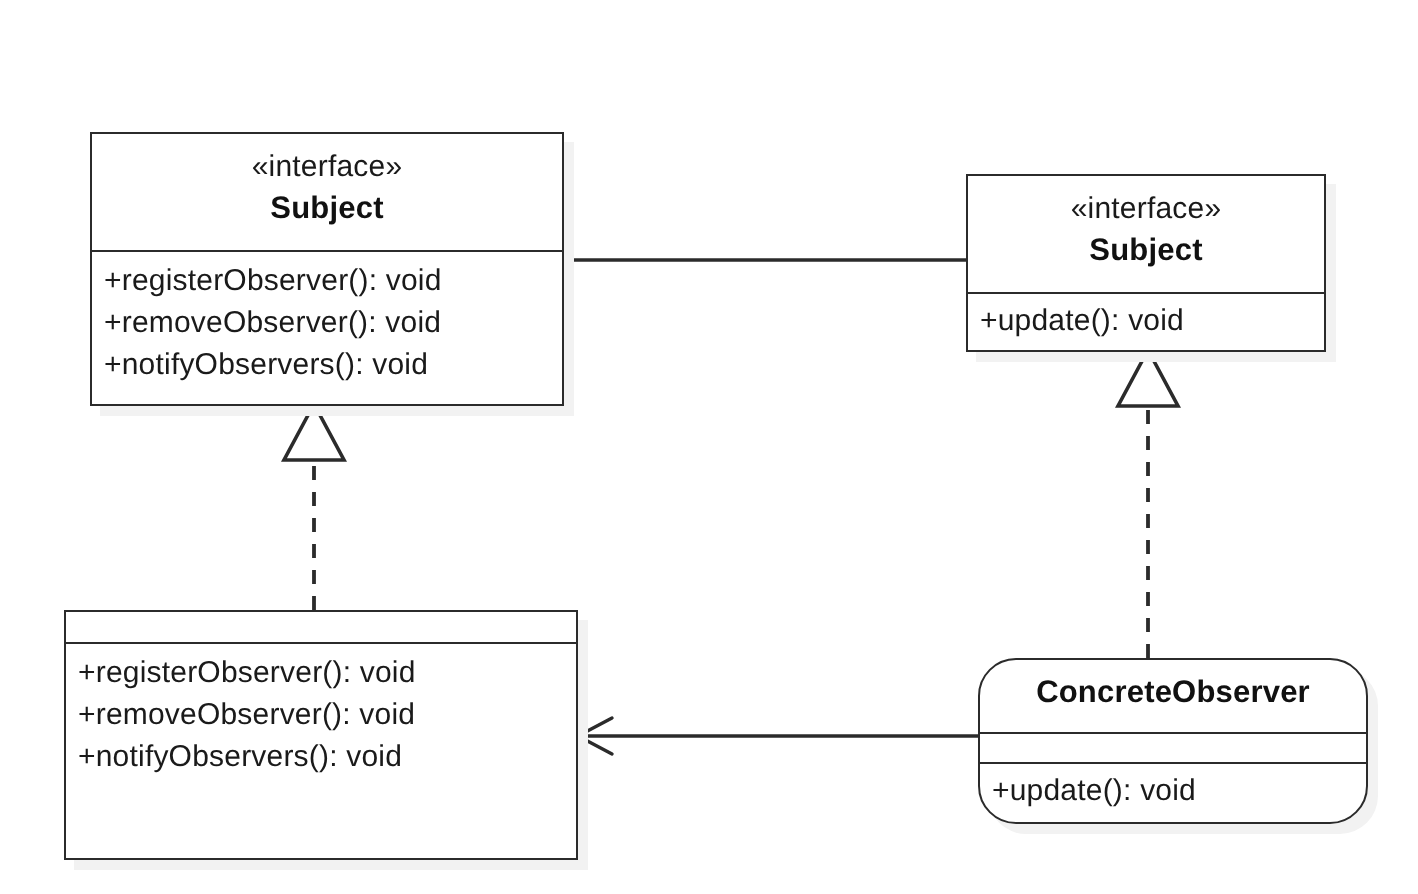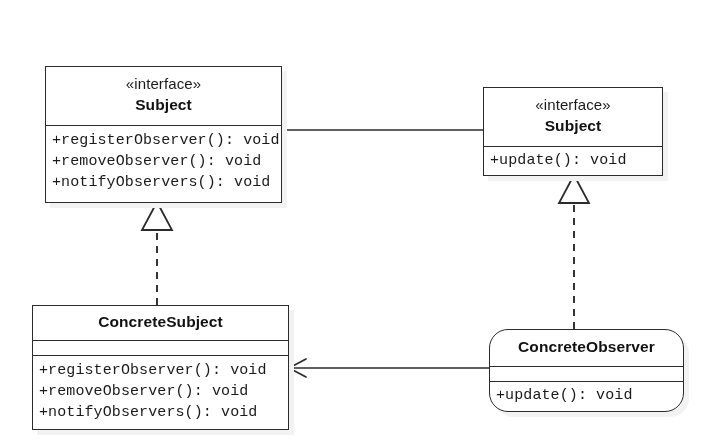--- a/index.html
+++ b/index.html
@@ -52,21 +52,20 @@
     font-weight: bold;
     color: #111111;
     line-height: 22px;
     letter-spacing: 0.1px;
   }
   .cmp-empty {
     height: 14px;
   }
   .cmp-ops {
     padding: 4px 0 4px 6px;
-    font-family: Liberation Mono, monospace;
   }
   .op {
     display: block;
     font-size: 15px;
     color: #1a1a1a;
     line-height: 21px;
     white-space: nowrap;
     letter-spacing: 0.1px;
   }
   
@@ -138,23 +137,20 @@
     <div class="compartment cmp-header" style="height:58px;">
       <span class="stereotype">«interface»</span>
       <span class="classname">Subject</span>
     </div>
     <div class="compartment cmp-ops" style="height:31px; padding-top:3px;">
       <span class="op">+update(): void</span>
     </div>
   </div>
 
   <div class="uml-box" id="box-concrete-subject" style="left:32px; top:258px; width:257px; height:125px;">
-    <div class="compartment cmp-header" style="height:34px; padding-top:5px;">
-      <span class="classname">ConcreteSubject</span>
-    </div>
     <div class="compartment cmp-empty" style="height:15px;"></div>
     <div class="compartment cmp-ops" style="height:76px;">
       <span class="op">+registerObserver(): void</span>
       <span class="op">+removeObserver(): void</span>
       <span class="op">+notifyObservers(): void</span>
     </div>
   </div>
 
   <div class="uml-box" id="box-concrete-observer" style="left:489px; top:282px; width:195px; height:83px;border-radius:19px;">
     <div class="compartment cmp-header" style="height:36px; padding-top:6px;">

